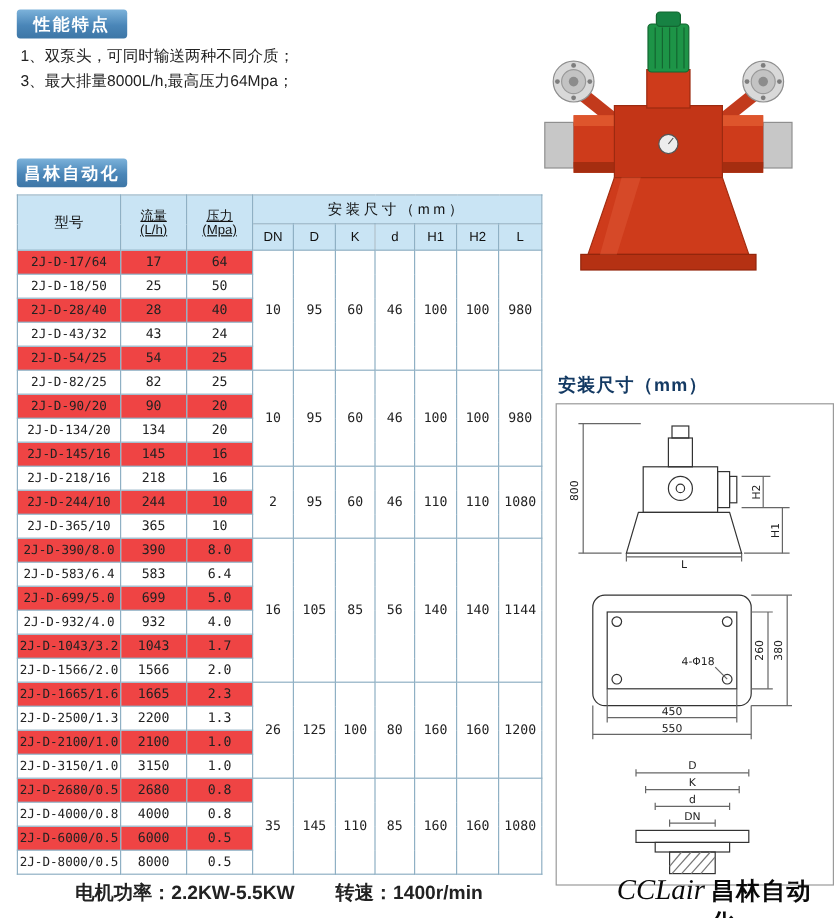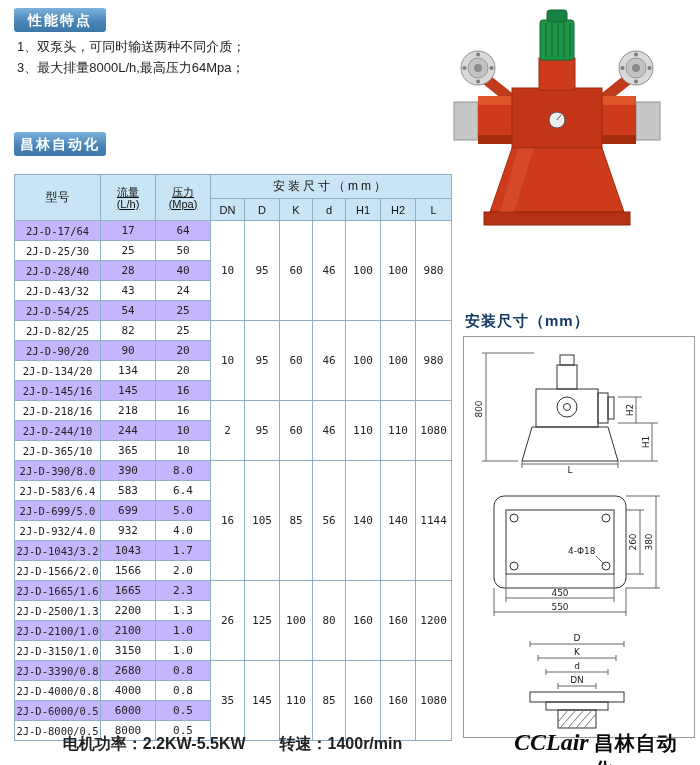--- a/index.html
+++ b/index.html
@@ -11,52 +11,52 @@
     color:#fff; font-size:14px; font-weight:bold; text-align:center;
     line-height:24px; border-radius:3px; letter-spacing:2px; }
   #feat-heading { left:14px; top:8px; }
   #tech-heading { left:14px; top:132px; }
 
   #features { position:absolute; left:17px; top:36px; font-size:13px; color:#222; }
   #features .feat-item { line-height:21px; height:21px; }
 
   
   #spec-table { position:absolute; left:14px; top:162px; width:437px;
-    border-collapse:collapse; table-layout:fixed;margin-top:12px; }
+    border-collapse:collapse; table-layout:fixed; }
   #spec-table th, #spec-table td { border:1px solid #8fb0c4; text-align:center;
     vertical-align:middle; padding:0; overflow:hidden; white-space:nowrap; }
   #spec-table thead th { background:#c9e4f4; font-weight:normal; font-size:12px; color:#111; }
   #spec-table thead tr.h1 th { height:23px; }
   #spec-table thead tr.h2 th { height:21px; font-size:11px; }
   .th-2line div { line-height:12px; font-size:11px;text-decoration:underline; }
   .th-install { letter-spacing:3px; }
   #spec-table tbody td { height:19px; font-size:11px; color:#222; background:#fff;
     font-family:"DejaVu Sans Mono","Liberation Mono",monospace; }
   #spec-table tbody td.model { font-size:10.5px; }
-  #spec-table tbody tr.alt td:not(.merged) { background:#c4b5fd; }
+  #spec-table tbody tr.alt td:not(.merged) { background:#ef4444; }
   #spec-table tbody td.merged { background:#fff; }
 
   #table-footer { position:absolute; left:14px; top:734px; width:437px;
     text-align:center; font-size:16px; font-weight:bold; color:#222; }
   #table-footer .sep { display:inline-block; width:34px; }
 
   #pump-photo { position:absolute; left:452px; top:6px; }
 
   #install-heading { position:absolute; left:465px; top:312px; font-size:15px;
     font-weight:bold; color:#143a63; letter-spacing:1px; }
   #dwg-box { position:absolute; left:463px; top:336px; width:230px; height:400px;
     border:1px solid #9a9a9a; background:#fff; display:flex; flex-direction:column;
     align-items:center; justify-content:space-evenly; }
   .dwg { display:block; }
   .dwg text { font-family:"DejaVu Sans",sans-serif; }
 
   #logo { position:absolute; top:729px; left:514px; width:180px; display:flex;
     align-items:baseline; justify-content:flex-end; gap:5px; color:#0a0a0a; }
   #logo .en { font-family:"Liberation Serif",serif; font-style:italic;
-    font-weight:bold; font-size:24px; }
+    font-weight:normal; font-size:24px; }
   #logo .cn { font-size:20px; font-weight:bold; letter-spacing:1px; }
 </style>
 </head>
 <body>
 
 <div id="feat-heading" class="section-heading">性能特点</div>
 <div id="features">
   <div class="feat-item">1、双泵头，可同时输送两种不同介质；</div>
   <div class="feat-item">3、最大排量8000L/h,最高压力64Mpa；</div>
 </div>
@@ -152,21 +152,21 @@
         <td>64</td>
         <td rowspan="5" class="merged">10</td>
         <td rowspan="5" class="merged">95</td>
         <td rowspan="5" class="merged">60</td>
         <td rowspan="5" class="merged">46</td>
         <td rowspan="5" class="merged">100</td>
         <td rowspan="5" class="merged">100</td>
         <td rowspan="5" class="merged">980</td>
       </tr>
       <tr>
-        <td class="model">2J-D-25/30</td>
+        <td class="model">2J-D-18/50</td>
         <td>25</td>
         <td>50</td>
       </tr>
       <tr class="alt">
         <td class="model">2J-D-28/40</td>
         <td>28</td>
         <td>40</td>
       </tr>
       <tr>
         <td class="model">2J-D-43/32</td>
@@ -285,21 +285,21 @@
         <td class="model">2J-D-2100/1.0</td>
         <td>2100</td>
         <td>1.0</td>
       </tr>
       <tr>
         <td class="model">2J-D-3150/1.0</td>
         <td>3150</td>
         <td>1.0</td>
       </tr>
       <tr class="alt">
-        <td class="model">2J-D-3390/0.8</td>
+        <td class="model">2J-D-2680/0.5</td>
         <td>2680</td>
         <td>0.8</td>
         <td rowspan="4" class="merged">35</td>
         <td rowspan="4" class="merged">145</td>
         <td rowspan="4" class="merged">110</td>
         <td rowspan="4" class="merged">85</td>
         <td rowspan="4" class="merged">160</td>
         <td rowspan="4" class="merged">160</td>
         <td rowspan="4" class="merged">1080</td>
       </tr>

